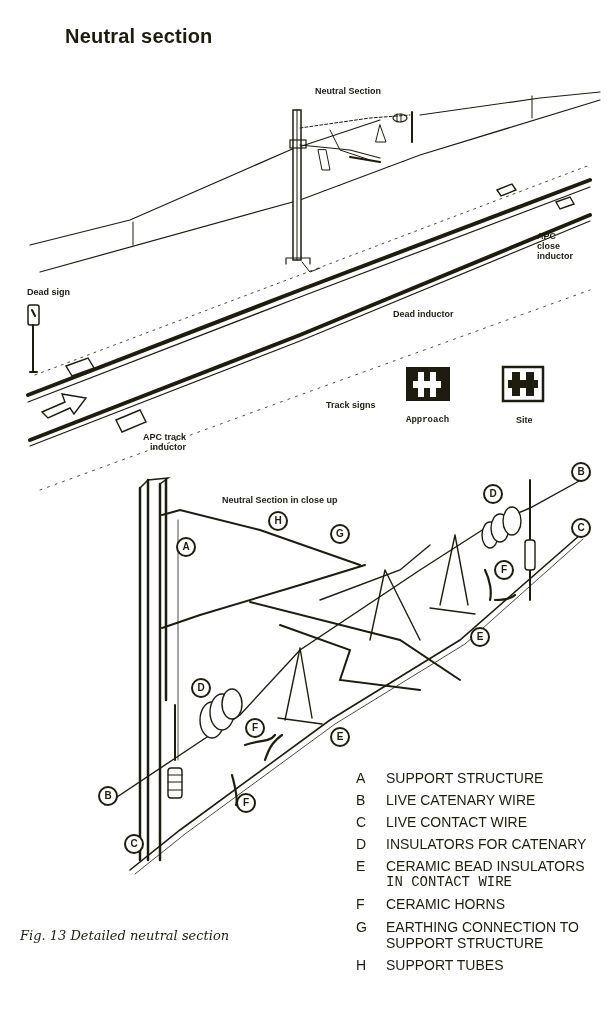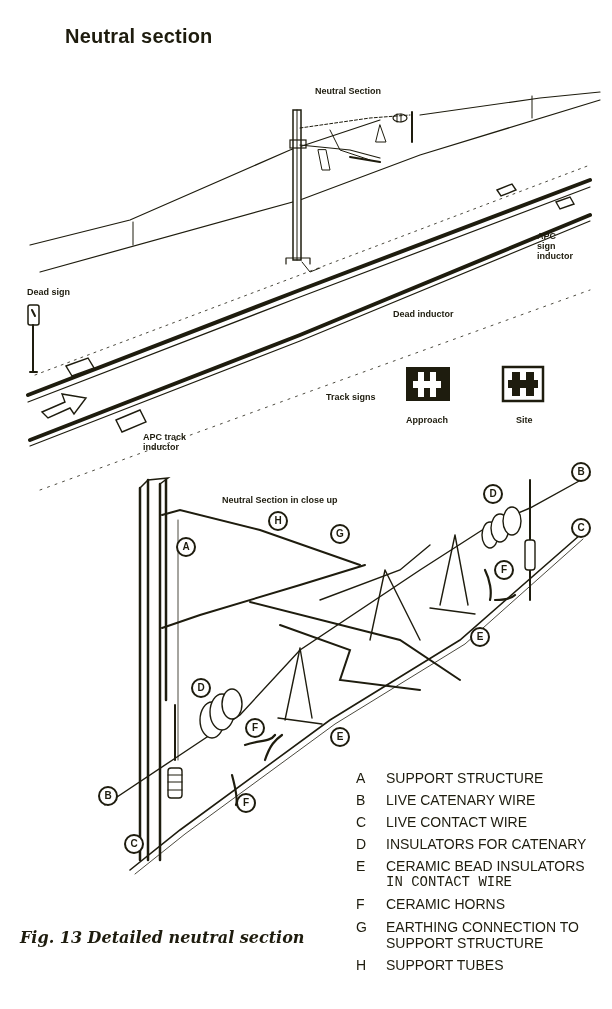--- a/index.html
+++ b/index.html
@@ -4,21 +4,21 @@
 <style>
   html,body{margin:0;padding:0;background:#ffffff;}
   body{width:612px;height:1009px;position:relative;overflow:hidden;font-family:"Liberation Sans",sans-serif;color:#1e1c0e;}
   .abs{position:absolute;}
   #title{left:65px;top:25px;font-size:20px;font-weight:bold;letter-spacing:0.2px;}
   .lbl-sm{font-size:9px;font-weight:bold;line-height:10px;}
   #diagram{position:absolute;left:0;top:0;}
   .leg{position:absolute;left:356px;font-size:14px;line-height:15px;color:#1e1c0e;}
   .leg .k{display:inline-block;width:30px;}
   .leg .t{position:absolute;left:30px;top:0;white-space:nowrap;text-align:right;}
-  #caption{left:20px;top:928px;font-family:"DejaVu Serif",serif;font-style:italic;font-size:16px;font-weight:bold;}
+  #caption{left:20px;top:928px;font-family:"DejaVu Serif",serif;font-style:italic;font-size:13px;}
   .circ{position:absolute;width:20px;height:20px;border:2px solid #1e1c0e;border-radius:50%;box-sizing:border-box;font-size:10px;font-weight:bold;text-align:center;line-height:16px;background:#fff;}
 </style>
 </head>
 <body>
 
 <div id="title" class="abs">Neutral section</div>
 
 <svg id="diagram" width="612" height="1009" viewBox="0 0 612 1009">
   <g stroke="#1e1c0e" fill="none" stroke-linecap="round">
 
@@ -132,29 +132,29 @@
     <rect x="503" y="367" width="40" height="34" fill="#fff" stroke="#1e1c0e" stroke-width="2.5"></rect>
     <rect x="512" y="372" width="8" height="24" fill="#1e1c0e"></rect>
     <rect x="526" y="372" width="8" height="24" fill="#1e1c0e"></rect>
     <rect x="508" y="380" width="30" height="8" fill="#1e1c0e"></rect>
   </g>
 </svg>
 
 <div class="abs lbl-sm" style="left:315px;top:86px;">Neutral Section</div>
 <div class="abs lbl-sm" style="left:537px;top:231px;">
   <div>APC</div>
-  <div>sign</div>
+  <div>close</div>
   <div>inductor</div>
 </div>
 <div class="abs lbl-sm" style="left:27px;top:287px;">Dead sign</div>
 <div class="abs lbl-sm" style="left:393px;top:309px;">Dead inductor</div>
-<div class="abs lbl-sm" style="left:326px;top:392px;text-align:right;">Track signs</div>
-<div class="abs lbl-sm" style="left:406px;top:415px;">Approach</div>
+<div class="abs lbl-sm" style="left:326px;top:400px;text-align:right;">Track signs</div>
+<div class="abs lbl-sm" style="left:406px;top:415px;font-family:Liberation Mono, monospace;">Approach</div>
 <div class="abs lbl-sm" style="left:516px;top:415px;">Site</div>
-<div class="abs lbl-sm" style="left:143px;top:432px;">
+<div class="abs lbl-sm" style="left:143px;top:432px;text-align:right;">
   <div>APC track</div>
   <div>inductor</div>
 </div>
 
 <div class="abs lbl-sm" style="left:222px;top:495px;">Neutral Section in close up</div>
 
 <div class="circ" style="left:176px;top:537px;">A</div>
 <div class="circ" style="left:571px;top:462px;">B</div>
 <div class="circ" style="left:98px;top:786px;">B</div>
 <div class="circ" style="left:571px;top:518px;">C</div>

